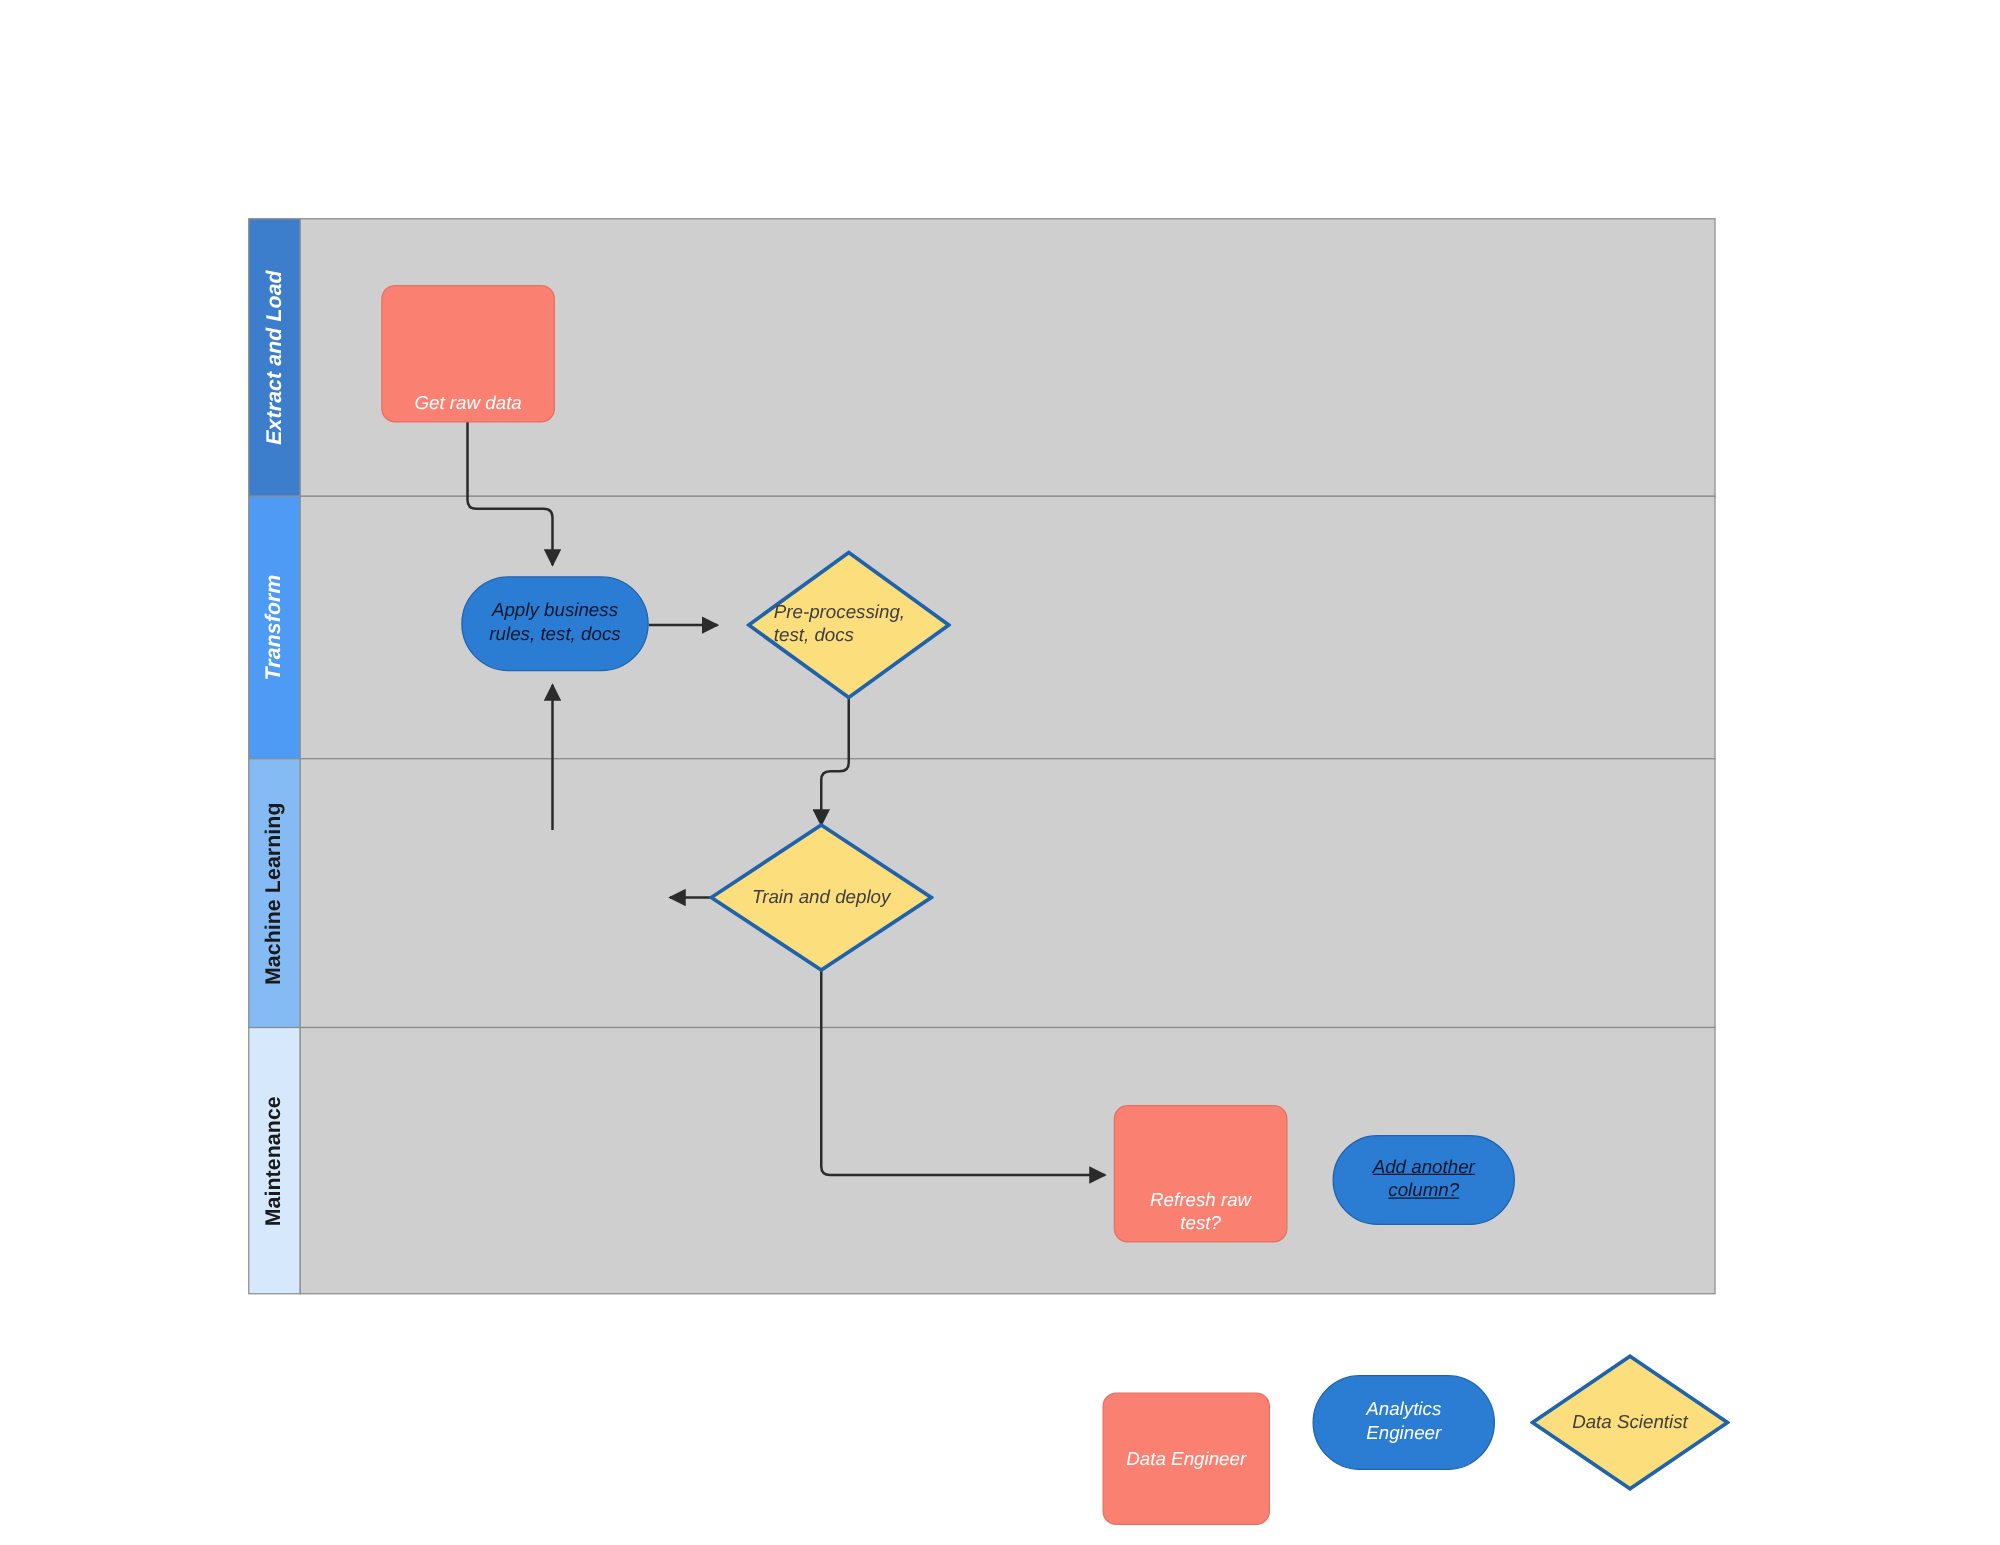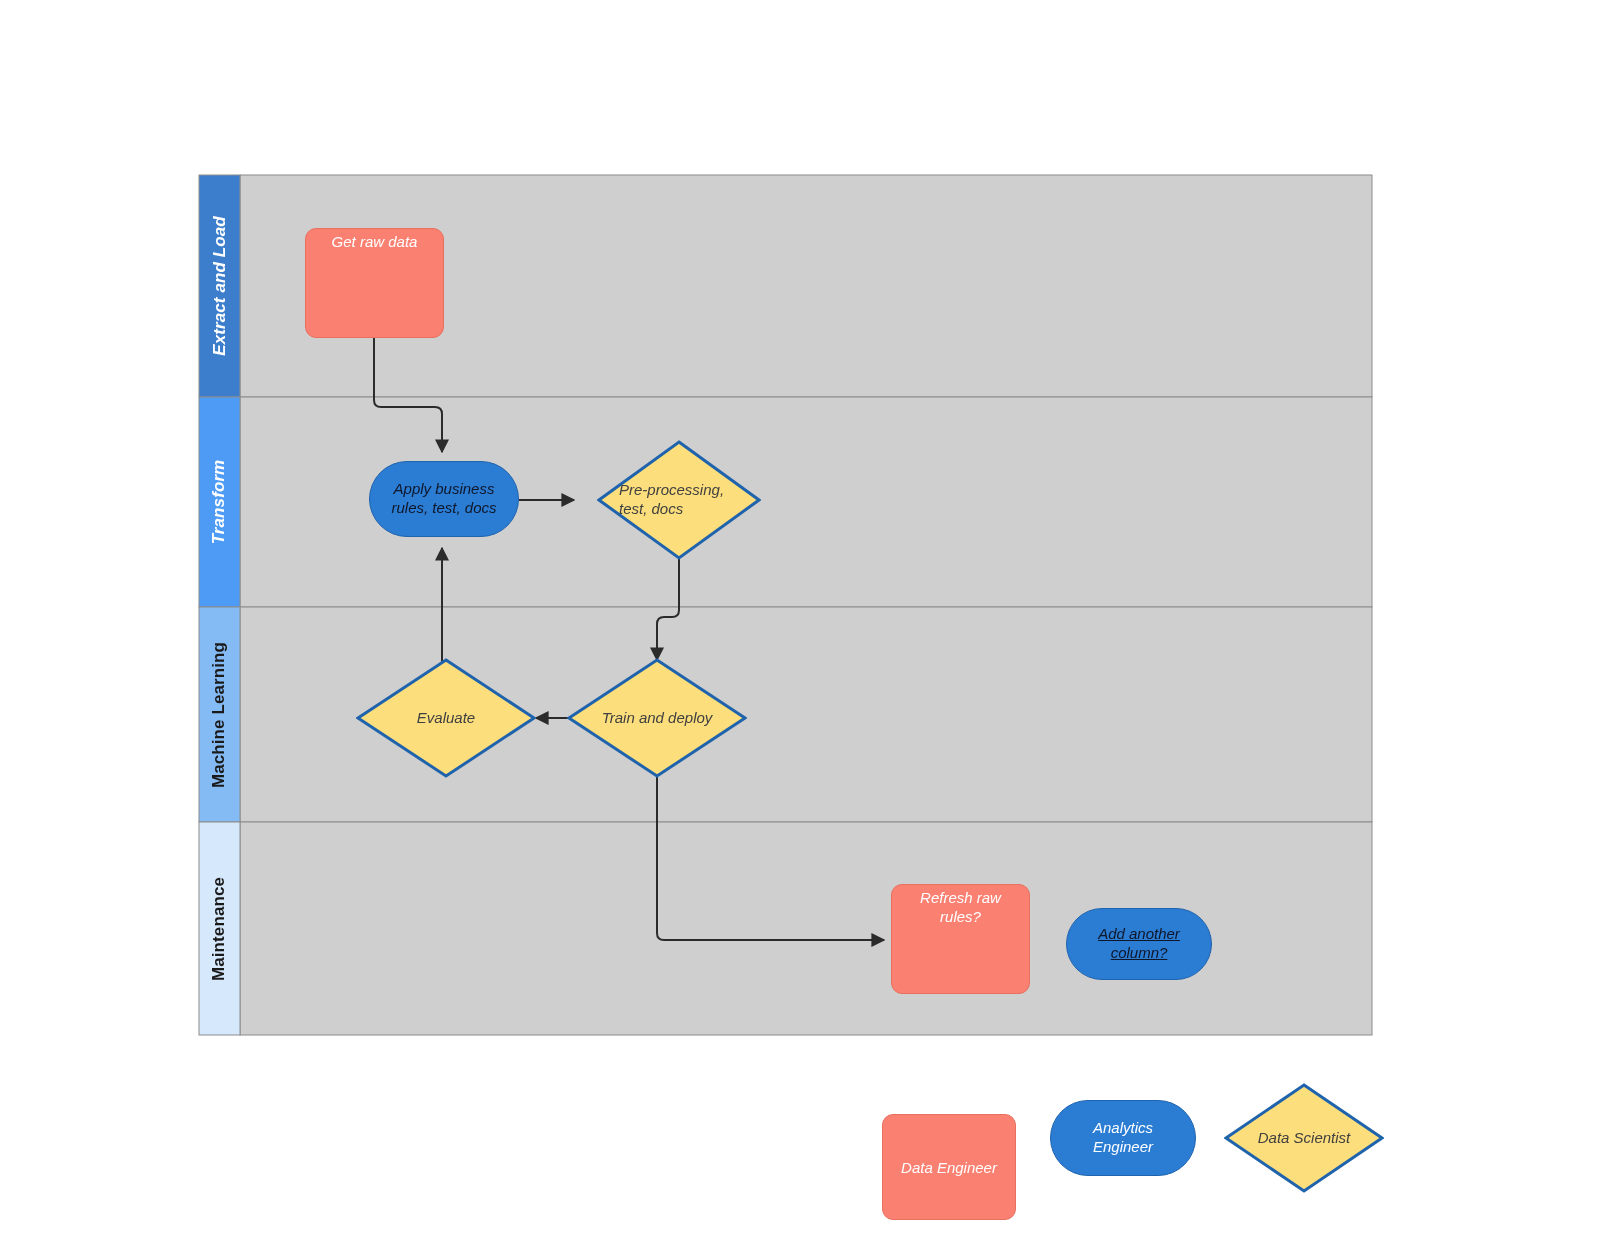--- a/index.html
+++ b/index.html
@@ -56,21 +56,21 @@
     font-weight: bold;
     font-style: italic;
     letter-spacing: 0.1px;
   }
   .lane-hdr.plain span { font-style: normal; }
 
   
   .shape-rect {
     border-radius: 11px;
     display: flex;
-    align-items: flex-start;
+    align-items: flex-end;
     justify-content: center;
     text-align: center;
     font-style: italic;
     font-size: 15px;
     line-height: 1.25;
     padding: 4px 10px;
   }
   .shape-stadium {
     display: flex;
     align-items: center;
@@ -180,36 +180,30 @@
       <span>Apply business rules, test, docs</span>
     </div>
 
     <div class="shape-diamond-wrap" style="left:597px; top:440px; width:164px; height:120px;">
       <svg class="dsvg" width="164" height="120" viewBox="0 0 164 120">
         <polygon points="82,2 162,60 82,118 2,60" fill="#FCDE7C" stroke="#1F63AD" stroke-width="3"></polygon>
       </svg>
       <span class="dlabel wrap">Pre-processing, test, docs</span>
     </div>
 
-    <div class="shape-diamond-wrap" style="left:356px; top:658px; width:180px; height:120px;">
-      <svg class="dsvg" width="180" height="120" viewBox="0 0 180 120">
-        <polygon points="90,2 178,60 90,118 2,60" fill="#FCDE7C" stroke="#1F63AD" stroke-width="3"></polygon>
-      </svg>
-      <span class="dlabel">Evaluate</span>
-    </div>
 
     <div class="shape-diamond-wrap" style="left:567px; top:658px; width:180px; height:120px;">
       <svg class="dsvg" width="180" height="120" viewBox="0 0 180 120">
         <polygon points="90,2 178,60 90,118 2,60" fill="#FCDE7C" stroke="#1F63AD" stroke-width="3"></polygon>
       </svg>
       <span class="dlabel">Train and deploy</span>
     </div>
 
     <div class="node shape-rect c-salmon" style="left:891px; top:884px; width:139px; height:110px;">
-      <span>Refresh raw rules?</span>
+      <span>Refresh raw test?</span>
     </div>
 
     <div class="node shape-stadium c-blue" style="left:1066px; top:908px; width:146px; height:72px; border-radius:36px;text-decoration:underline;">
       <span>Add another column?</span>
     </div>
 
 
     <div>
 
       <div class="legend-item legend-rect" style="left:882px; top:1085px; width:134px; height:106px; background:#FA8072; color:#FFFFFF; border:1px solid #e8705f;margin-top:29px;">

